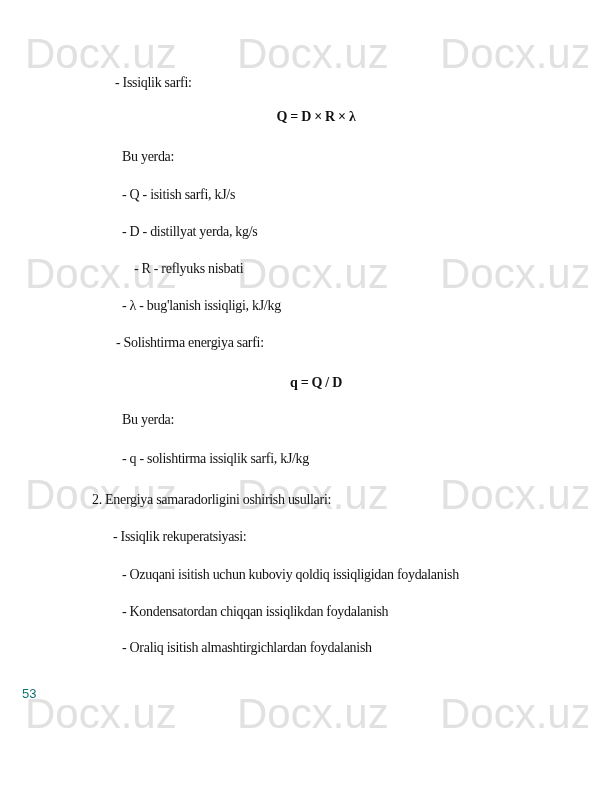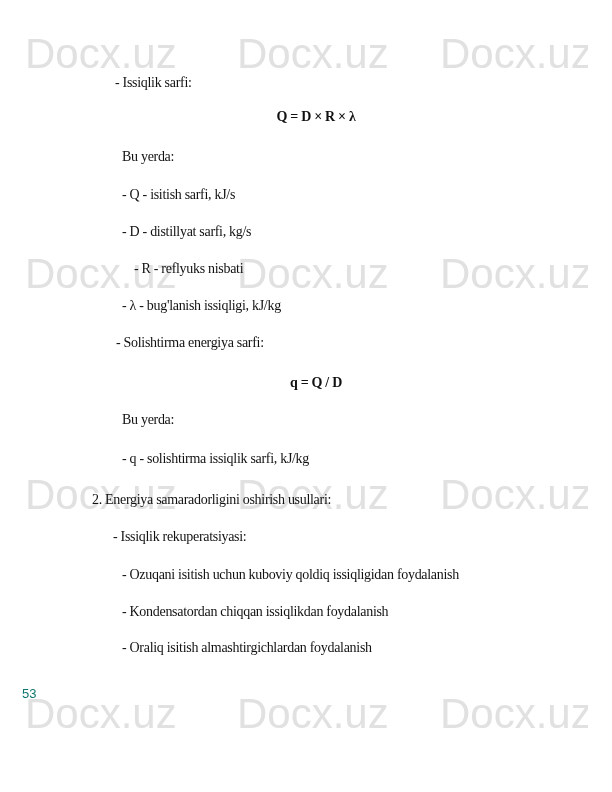--- a/index.html
+++ b/index.html
@@ -86,21 +86,21 @@
     <span class="wm" style="left:25px;  top:693px;">Docx.uz</span>
     <span class="wm" style="left:237px; top:693px;">Docx.uz</span>
     <span class="wm" style="left:440px; top:693px;">Docx.uz</span>
   </div>
 
   <div class="text-layer">
     <div class="ln" style="top:75px;  left:115px;">- Issiqlik sarfi:</div>
     <div class="ln formula" style="top:109px;">Q = D × R × λ</div>
     <div class="ln" style="top:149px; left:122px;">Bu yerda:</div>
     <div class="ln" style="top:187px; left:122px;">- Q - isitish sarfi, kJ/s</div>
-    <div class="ln" style="top:224px; left:122px;">- D - distillyat sarfi, kg/s</div>
+    <div class="ln" style="top:224px; left:122px;">- D - distillyat yerda, kg/s</div>
     <div class="ln" style="top:261px; left:134px;">- R - reflyuks nisbati</div>
     <div class="ln" style="top:298px; left:122px;">- λ - bug'lanish issiqligi, kJ/kg</div>
     <div class="ln" style="top:335px; left:116px;">- Solishtirma energiya sarfi:</div>
     <div class="ln formula" style="top:375px;">q = Q / D</div>
     <div class="ln" style="top:412px; left:122px;">Bu yerda:</div>
     <div class="ln" style="top:451px; left:122px;">- q - solishtirma issiqlik sarfi, kJ/kg</div>
     <div class="ln" style="top:492px; left:92px;">2. Energiya samaradorligini oshirish usullari:</div>
     <div class="ln" style="top:529px; left:113px;">- Issiqlik rekuperatsiyasi:</div>
     <div class="ln" style="top:567px; left:122px;">- Ozuqani isitish uchun kuboviy qoldiq issiqligidan foydalanish</div>
     <div class="ln" style="top:604px; left:122px;">- Kondensatordan chiqqan issiqlikdan foydalanish</div>

